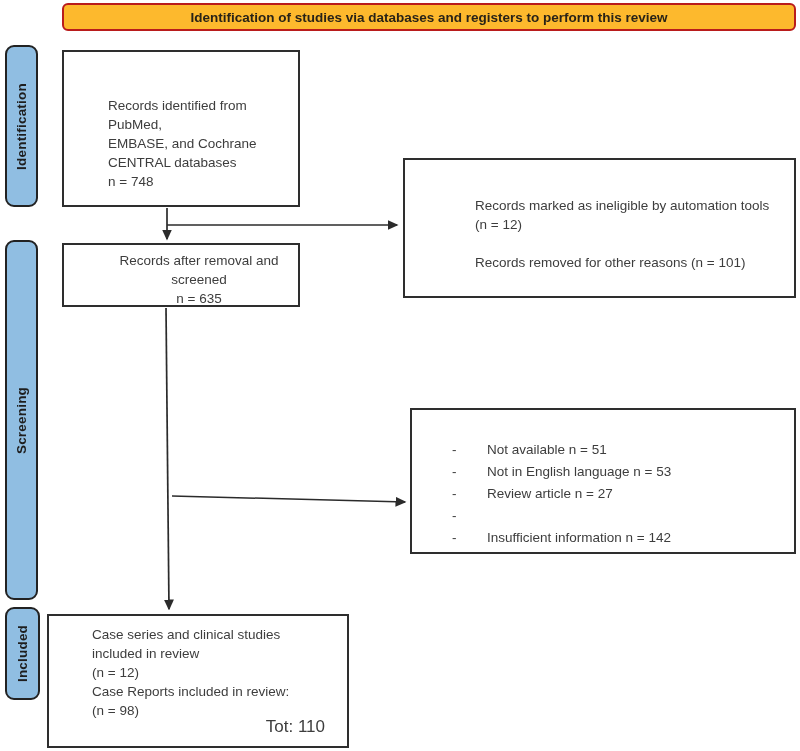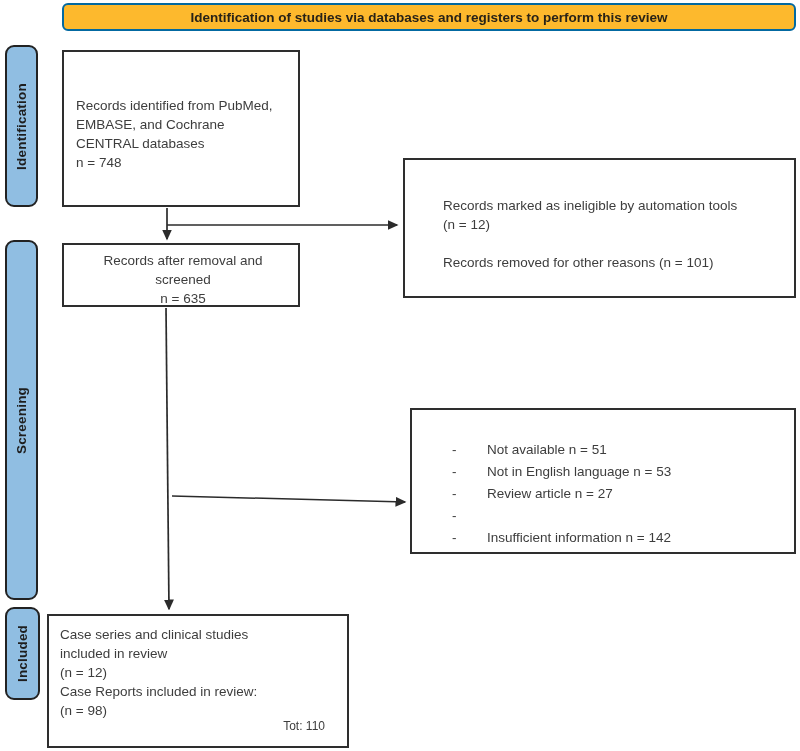--- a/index.html
+++ b/index.html
@@ -11,21 +11,21 @@
     font-family: "Liberation Sans", sans-serif;
     color: #3d3d3d;
     overflow: hidden;
   }
   .abs { position: absolute; box-sizing: border-box; }
 
   
   .banner {
     left: 62px; top: 3px; width: 734px; height: 28px;
     background: #fdb92d;
-    border: 2px solid #0369a1;
+    border: 2px solid #b91c1c;
     border-radius: 6px;
     display: flex; align-items: center; justify-content: center;
     font-weight: bold; font-size: 13.5px; color: #292317;
   }
 
   
   .stage {
     background: #90bee2;
     border: 2px solid #222222;
     border-radius: 9px;
@@ -42,26 +42,26 @@
   .stage-included       { left: 5px;  top: 607px; width: 35px; height: 93px;  }
 
   
   .fbox {
     background: #ffffff;
     border: 2px solid #2e2e2e;
     font-size: 13.5px;
     line-height: 19px;
     color: #3d3d3d;
   }
-  .pre { white-space: pre-line; }
+  .pre { white-space: pre-line; margin-left: 32px; }
 
   .box-identified { left: 62px;  top: 50px;  width: 238px; height: 157px; padding: 44px 8px 0 12px; }
   .box-screened   { left: 62px;  top: 243px; width: 238px; height: 64px;  padding: 6px 8px 0 12px; text-align: center; }
   .box-included   { left: 47px;  top: 614px; width: 302px; height: 134px; padding: 9px 8px 0 11px; }
-  .box-total      { right: 22px; bottom: 10px; font-size: 12px; }
+  .box-total      { right: 22px; bottom: 10px; font-size: 17px; }
 
   .rbox-automation { left: 403px; top: 158px; width: 393px; height: 140px; padding: 36px 20px 0 38px; }
   .rbox-exclusions { left: 410px; top: 408px; width: 386px; height: 146px; padding: 29px 10px 0 40px; line-height: 22px; }
   .excl-row { display: flex; }
   .excl-dash { width: 35px; flex: 0 0 35px; }
 
   
   #arrows { left: 0; top: 0; width: 800px; height: 751px; pointer-events: none; }
 </style>
 </head>

